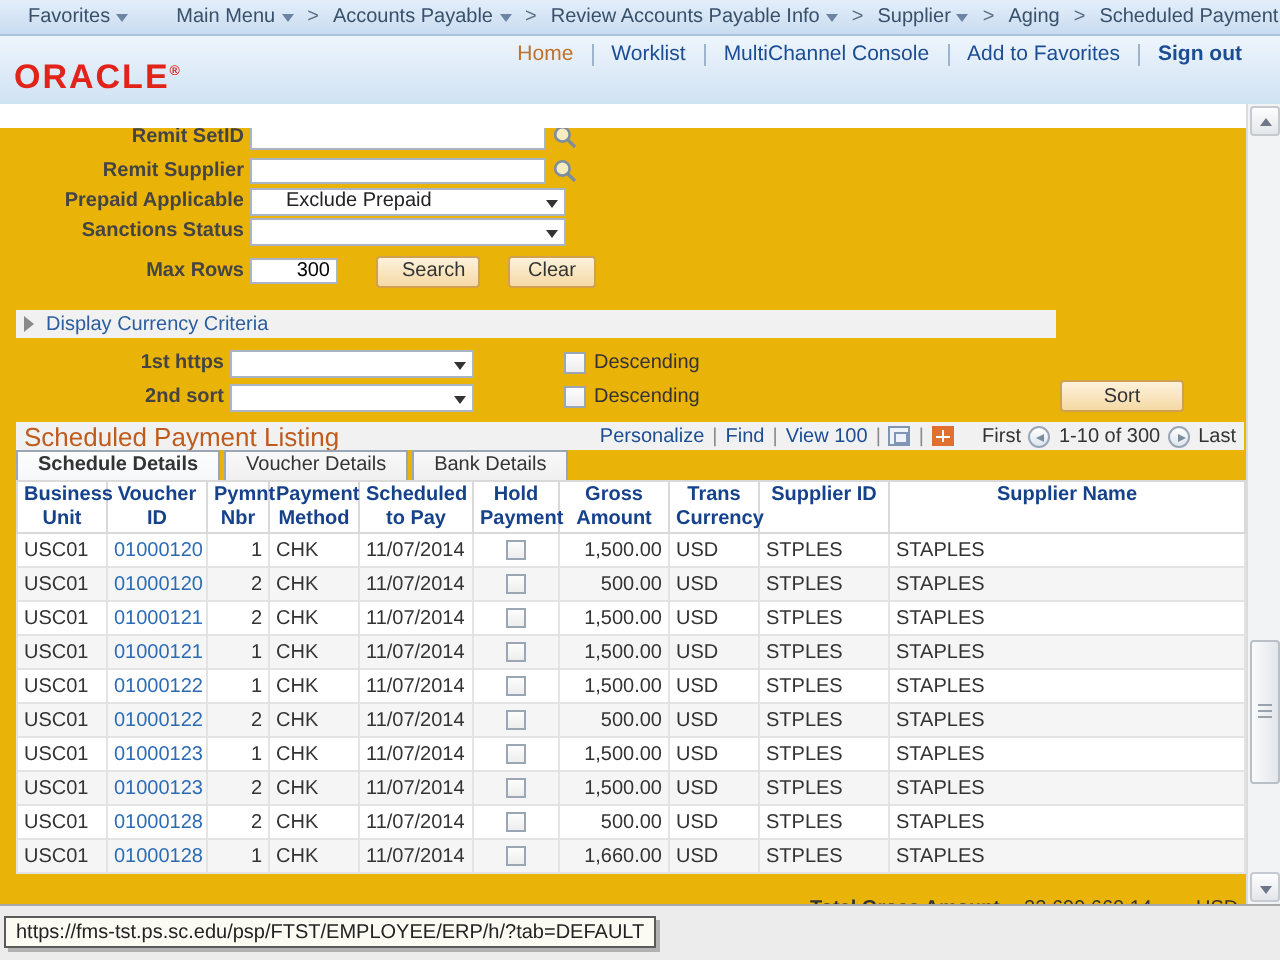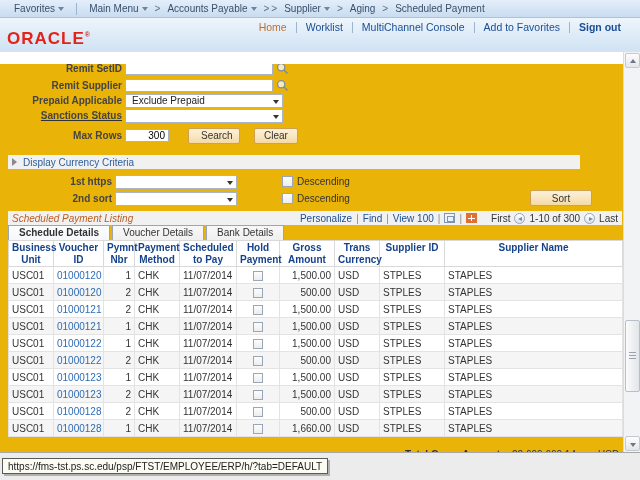--- a/index.html
+++ b/index.html
@@ -26,36 +26,36 @@
   .logo { position:absolute; left:7px; top:11px; color:#e2231a; font-size:17px; font-weight:bold; letter-spacing:1px; font-family:"Liberation Sans",sans-serif; }
   .logo sup { font-size:7px; }
 
   
   .content { position:absolute; top:64px; left:0; width:623px; height:400px; background:#eab308; overflow:hidden; }
 
   .form-row { position:absolute; left:0; height:15px; display:flex; align-items:center; }
   .f-label { width:125px; text-align:right; font-weight:bold; color:#444; padding-right:3px; white-space:nowrap; }
   .text-input { width:148px; height:13px; border:1px solid #a9b4c4; font-size:10px; padding:0 2px; font-family:"Liberation Sans",sans-serif; color:#222; }
   .lookup { width:13px; height:13px; margin-left:3px; cursor:pointer; }
-  .selectbox { position:relative; width:158px; height:14px; border:1px solid #a9b4c4; background:#fff; display:flex; align-items:center; padding:0 14px 0 6px; color:#222; cursor:pointer; }
+  .selectbox { position:relative; width:158px; height:14px; border:1px solid #a9b4c4; background:#fff; display:flex; align-items:center; padding:0 14px 0 17px; color:#222; cursor:pointer; }
   .selectbox .sel-arrow { position:absolute; right:3px; top:5px; width:0; height:0; border-left:3.5px solid transparent; border-right:3.5px solid transparent; border-top:4.5px solid #333; }
   .selectbox.sort-sel { width:122px; }
   .num-input { width:44px; height:13px; border:1px solid #a9b4c4; text-align:right; font-size:10px; padding:0 3px; font-family:"Liberation Sans",sans-serif; }
   .btn { height:16px; background:linear-gradient(#fdf2dc,#f5d9a4); border:1px solid #d0a050; border-radius:2px; font-size:10px; color:#333; padding:0 12px; cursor:pointer; font-family:"Liberation Sans",sans-serif; }
 
-  .section-band { position:absolute; left:8px; width:572px; height:14px; background:#f1f1f1; display:flex; align-items:center; }
+  .section-band { position:absolute; left:8px; width:520px; height:14px; background:#f1f1f1; display:flex; align-items:center; }
   .disc-arrow { width:0; height:0; border-top:4px solid transparent; border-bottom:4px solid transparent; border-left:5px solid #8a8a8a; margin:0 6px 0 4px; }
   .section-title { color:#2b5d9e; font-size:10px; }
 
   .chkbox { width:11px; height:11px; border:1px solid #9aa6b5; background:linear-gradient(#fdfdfd,#ededed); display:inline-block; cursor:pointer; }
   .chk-label { margin-left:4px; color:#333; }
 
   
   .list-band { position:absolute; left:8px; width:614px; height:14px; background:#f1f1f1; display:flex; align-items:center; justify-content:space-between; padding:0 4px; }
-  .list-title { color:#bf5b1d; font-size:10px;font-style:italic; }
+  .list-title { color:#bf5b1d; font-size:13px; }
   .list-tools { display:flex; align-items:center; gap:4px; color:#8a8a8a; }
   .tool-link { color:#1b4d94; cursor:pointer; }
   .icon-popup { width:11px; height:10px; border:1px solid #7f95b3; background:#eef3fa; position:relative; cursor:pointer; }
   .icon-popup::after { content:""; position:absolute; left:2px; top:2px; width:5px; height:4px; border:1px solid #7f95b3; }
   .icon-grid { width:11px; height:10px; background:#e0702f; position:relative; cursor:pointer; }
   .icon-grid::after { content:""; position:absolute; left:2px; top:2px; right:2px; bottom:2px;
      background:linear-gradient(#fff,#fff) center/7px 1px no-repeat, linear-gradient(#fff,#fff) center/1px 6px no-repeat; }
   .pager { display:flex; align-items:center; gap:4px; color:#333; }
   .pg-circle { width:11px; height:11px; border-radius:50%; border:1px solid #9aa6b5; background:linear-gradient(#ffffff,#dde5ee); position:relative; cursor:pointer; }
   .pg-circle::after { content:""; position:absolute; top:3px; width:0; height:0; border-top:2.5px solid transparent; border-bottom:2.5px solid transparent; }
@@ -113,20 +113,24 @@
         <span class="crumb">
           <span>Main Menu</span>
           <span class="caret-down"></span>
         </span>
         <span class="crumb-sep">&gt;</span>
         <span class="crumb">
           <span>Accounts Payable</span>
           <span class="caret-down"></span>
         </span>
         <span class="crumb-sep">&gt;</span>
+        <span class="crumb">
+          <span>Review Accounts Payable Info</span>
+          <span class="caret-down"></span>
+        </span>
         <span class="crumb-sep">&gt;</span>
         <span class="crumb">
           <span>Supplier</span>
           <span class="caret-down"></span>
         </span>
         <span class="crumb-sep">&gt;</span>
         <span class="crumb">
           <span>Aging</span>
         </span>
         <span class="crumb-sep">&gt;</span>
@@ -176,21 +180,21 @@
     </div>
 
     <div class="form-row" style="top:29px;">
       <span class="f-label">Prepaid Applicable</span>
       <span class="selectbox">
         <span>Exclude Prepaid</span>
         <span class="sel-arrow"></span>
       </span>
     </div>
 
-    <div class="form-row" style="top:44px;text-decoration:underline;">
+    <div class="form-row" style="top:44px;">
       <span class="f-label">Sanctions Status</span>
       <span class="selectbox">
         <span></span>
         <span class="sel-arrow"></span>
       </span>
     </div>
 
     <div class="form-row" style="top:64px;">
       <span class="f-label">Max Rows</span>
       <input class="num-input" value="300" style="">

